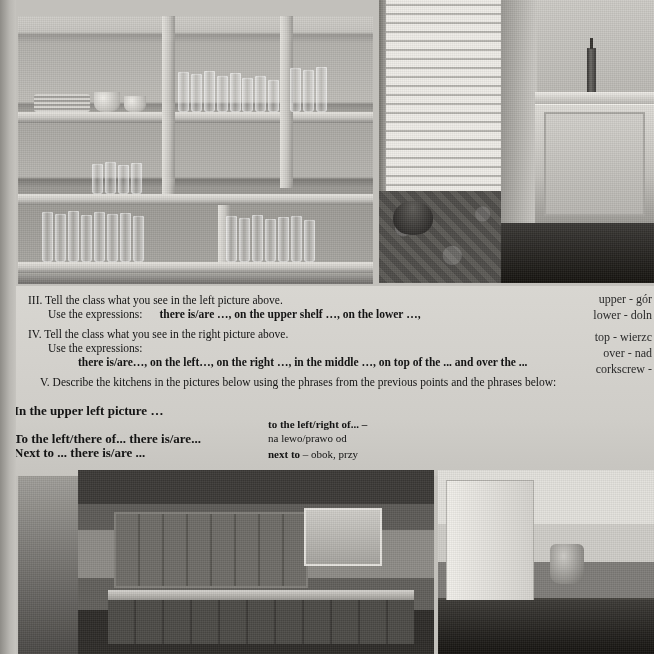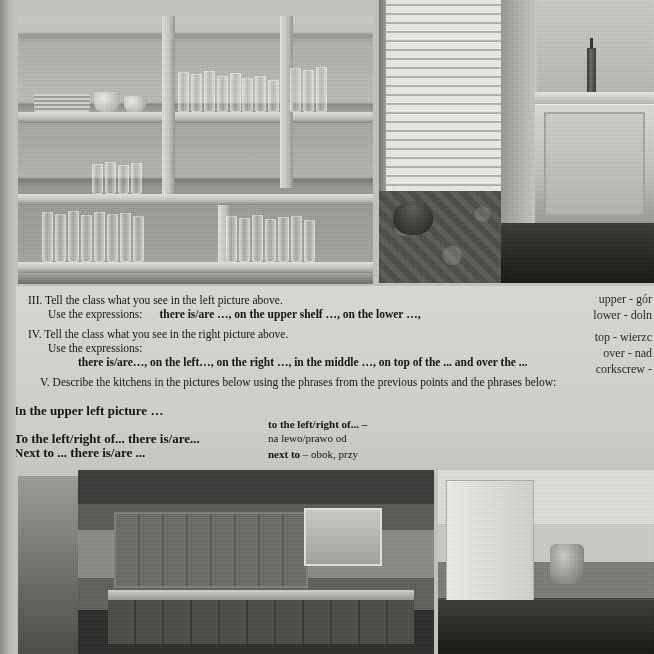--- a/index.html
+++ b/index.html
@@ -321,21 +321,21 @@
       <span>Describe the kitchens in the pictures below using the phrases from the previous points and the phrases below:</span>
     </div>
 
     <div class="small-right" style="top:6px;">upper - gór</div>
     <div class="small-right" style="top:22px;">lower - doln</div>
     <div class="small-right" style="top:44px;">top - wierzc</div>
     <div class="small-right" style="top:60px;">over - nad</div>
     <div class="small-right" style="top:76px;">corkscrew -</div>
 
     <div class="phrases-bold" style="left:14px; top:118px;">In the upper left picture …</div>
-    <div class="phrases-bold" style="left:14px; top:146px;">To the left/right of... there is/are...</div>
+    <div class="phrases-bold" style="left:14px; top:146px;">To the left/there of... there is/are...</div>
     <div class="phrases-bold" style="left:14px; top:160px;text-align:right;">Next to ... there is/are ...</div>
 
     <div class="vocab-col b" style="left:268px; top:132px;">to the left/right of... –</div>
     <div class="vocab-col" style="left:268px; top:146px;text-align:right;">na lewo/prawo od</div>
     <div class="vocab-col" style="left:268px; top:162px;">
       <span class="b">next to</span>
       <span>– obok, przy</span>
     </div>
   </div>
 

